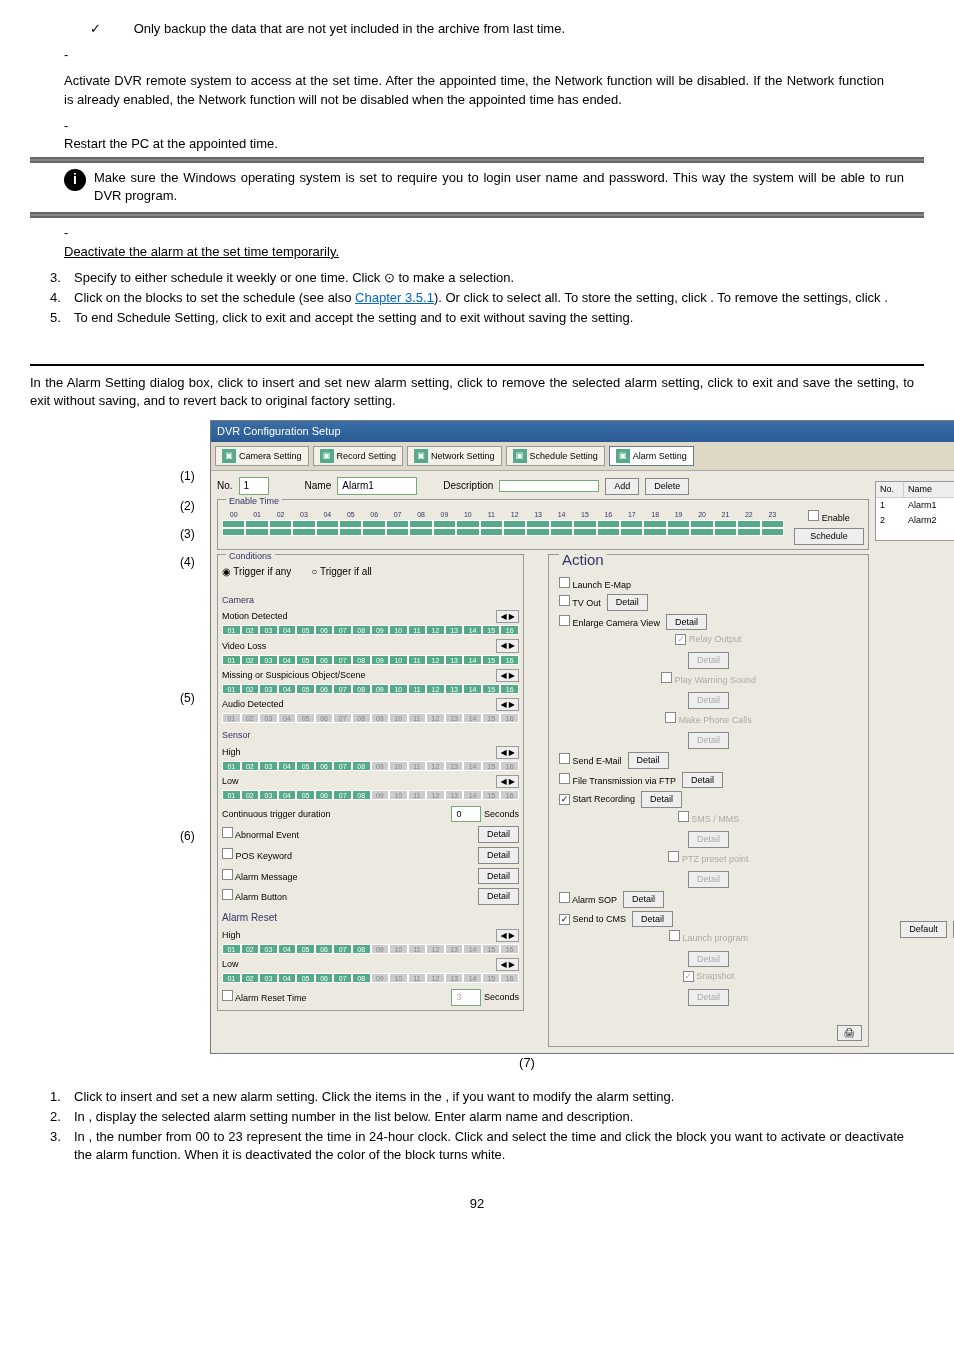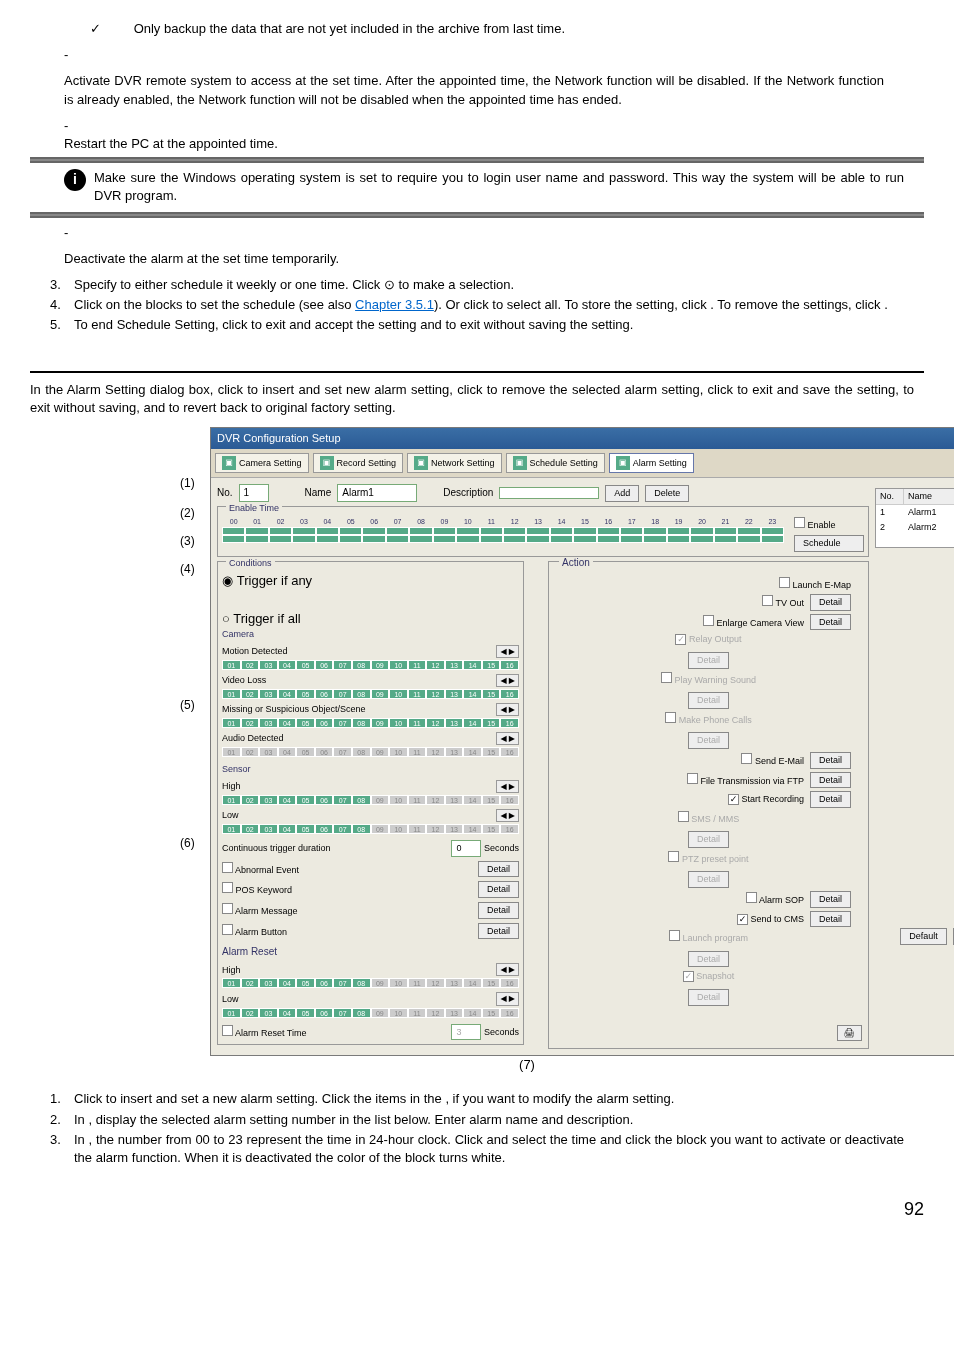--- a/index.html
+++ b/index.html
@@ -55,41 +55,41 @@
   .dlg-left { flex:1; }
   .dlg-right { width:150px; }
   .no-row { display:flex; gap:6px; align-items:center; margin-bottom:4px; }
   .in-box { background:#fff; border:1px solid #7a7; padding:1px 4px; }
   .btn { background:#eee; border:1px solid #888; padding:1px 8px; font-size:9px; }
   .fieldset { border:1px solid #999; padding:4px; margin-bottom:4px; position:relative; }
   .fs-legend { color:#336; font-size:9px; position:relative; top:-10px; background:#eceae0; padding:0 3px; margin-left:4px; }
   .timegrid { display:grid; grid-template-columns: repeat(24, 1fr); gap:0; }
   .tg-head { font-size:7px; text-align:center; color:#336; }
   .tg-cell { height:8px; background:#5a8; border:1px solid #fff; }
-  .cond-row { display:flex; gap:20px; font-size:13px; margin-bottom:0;flex-direction:column; }
+  .cond-row { display:flex; gap:20px; font-size:10px; margin-bottom:15px; }
   .camgrid { display:grid; grid-template-columns: repeat(16,1fr); gap:0; margin-top:2px; }
   .camcell { background:#5a8; border:1px solid #fff; height:10px; font-size:7px; text-align:center; color:#fff; line-height:10px; }
   .camcell.off { background:#ccc; color:#888; }
   .sub-row { display:flex; justify-content:space-between; align-items:center; font-size:9px; margin-top:4px;}
   .arrows-sm { border:1px solid #999; background:#eee; padding:0 3px; font-size:8px; }
   .action-col { flex:1; border:1px solid #999; padding:6px; }
-  .action-legend { color:#336; font-size:10px; position:relative; top:-12px; background:#eceae0; padding:0 3px; margin-left:4px; }
-  .act-item { display:flex; gap:6px; align-items:center; margin:3px 11px; font-size:9px; justify-content: flex-end;}
+  .action-legend { color:#336; font-size:15px; position:relative; top:-12px; background:#eceae0; padding:0 3px; margin-left:4px; }
+  .act-item { display:flex; gap:6px; align-items:center; margin:3px 4px; font-size:9px; justify-content: flex-start;}
   .act-item.dim { color:#aaa;flex-direction:column; }
   .chk { width:11px; height:11px; border:1px solid #888; background:#fff; display:inline-block; text-align:center; line-height:9px; font-size:9px;}
   .alarm-list { border:1px solid #999; background:#fff; height:60px; font-size:9px; margin-top:4px;}
   .al-head { display:flex; background:#eee; border-bottom:1px solid #ccc; }
   .al-head div { padding:1px 4px; border-right:1px solid #ccc; font-size:9px;}
   .al-row { display:flex; }
   .al-row div { padding:1px 4px; font-size:9px; }
   .callout {
     position:absolute; font-size:12px;
     color:#000;
   }
-  .page-num { text-align:right; margin-top:30px; font-size:18px;}
+  .page-num { text-align:center; margin-top:30px; font-size:13px;}
   .icon-sm { width:14px; height:14px; display:inline-block; background:#5a8; font-size:8px; text-align:center; line-height:14px; color:#fff; }
 </style>
 </head>
 <body>
 
 <div class="top-line">
   <span class="check">✓</span>
   <span>Only backup the data that are not yet included in the archive from last time.</span>
 </div>
 
@@ -100,21 +100,21 @@
 <div class="para para-ind" style="margin-top:0;margin-bottom:4px;">Restart the PC at the appointed time.</div>
 
 <div class="gray-bar"></div>
 <div class="note-row">
   <div class="info-icon">i</div>
   <div class="note-text">Make sure the Windows operating system is set        to require you to login user name and password. This way the system will be able to run DVR program.</div>
 </div>
 <div class="gray-bar"></div>
 
 <div class="dash" style="margin-top:6px;">-</div>
-<div class="para para-ind" style="margin-top:8px;">Deactivate the alarm at the set time temporarily.</div>
+<div class="para para-ind" style="margin-top:1px;text-decoration:underline;">Deactivate the alarm at the set time temporarily.</div>
 
 <div class="num-list" id="steps-a">
     <div class="num-item">
       <div class="n">3.</div>
       <div class="t">Specify to either schedule it weekly or one time. Click ⊙ to make a selection.</div>
     </div>
     <div class="num-item">
       <div class="n">4.</div>
       <div class="t">Click on the blocks to set the schedule (see also <span class="link">Chapter 3.5.1</span>). Or click       to select all. To store the setting, click        . To remove the settings, click        .</div>
     </div>
@@ -253,21 +253,21 @@
                   <div class="tg-cell"></div>
                   <div class="tg-cell"></div>
                   <div class="tg-cell"></div>
                   <div class="tg-cell"></div>
                   <div class="tg-cell"></div>
                   <div class="tg-cell"></div>
                   <div class="tg-cell"></div>
                   <div class="tg-cell"></div>
                 </div>
             </div>
-            <div style="width:70px; font-size:9px;">
+            <div style="width:70px; font-size:9px;text-align:center;">
               <div><span class="chk"></span> <span>Enable</span></div>
               <div class="btn" style="margin-top:3px;">Schedule</div>
             </div>
           </div>
         </div>
 
         <div style="display:flex; gap:24px;">
           <div style="flex:1;">
             <div class="fieldset" style="margin-bottom:4px;">
               <span class="fs-legend">Conditions</span>

